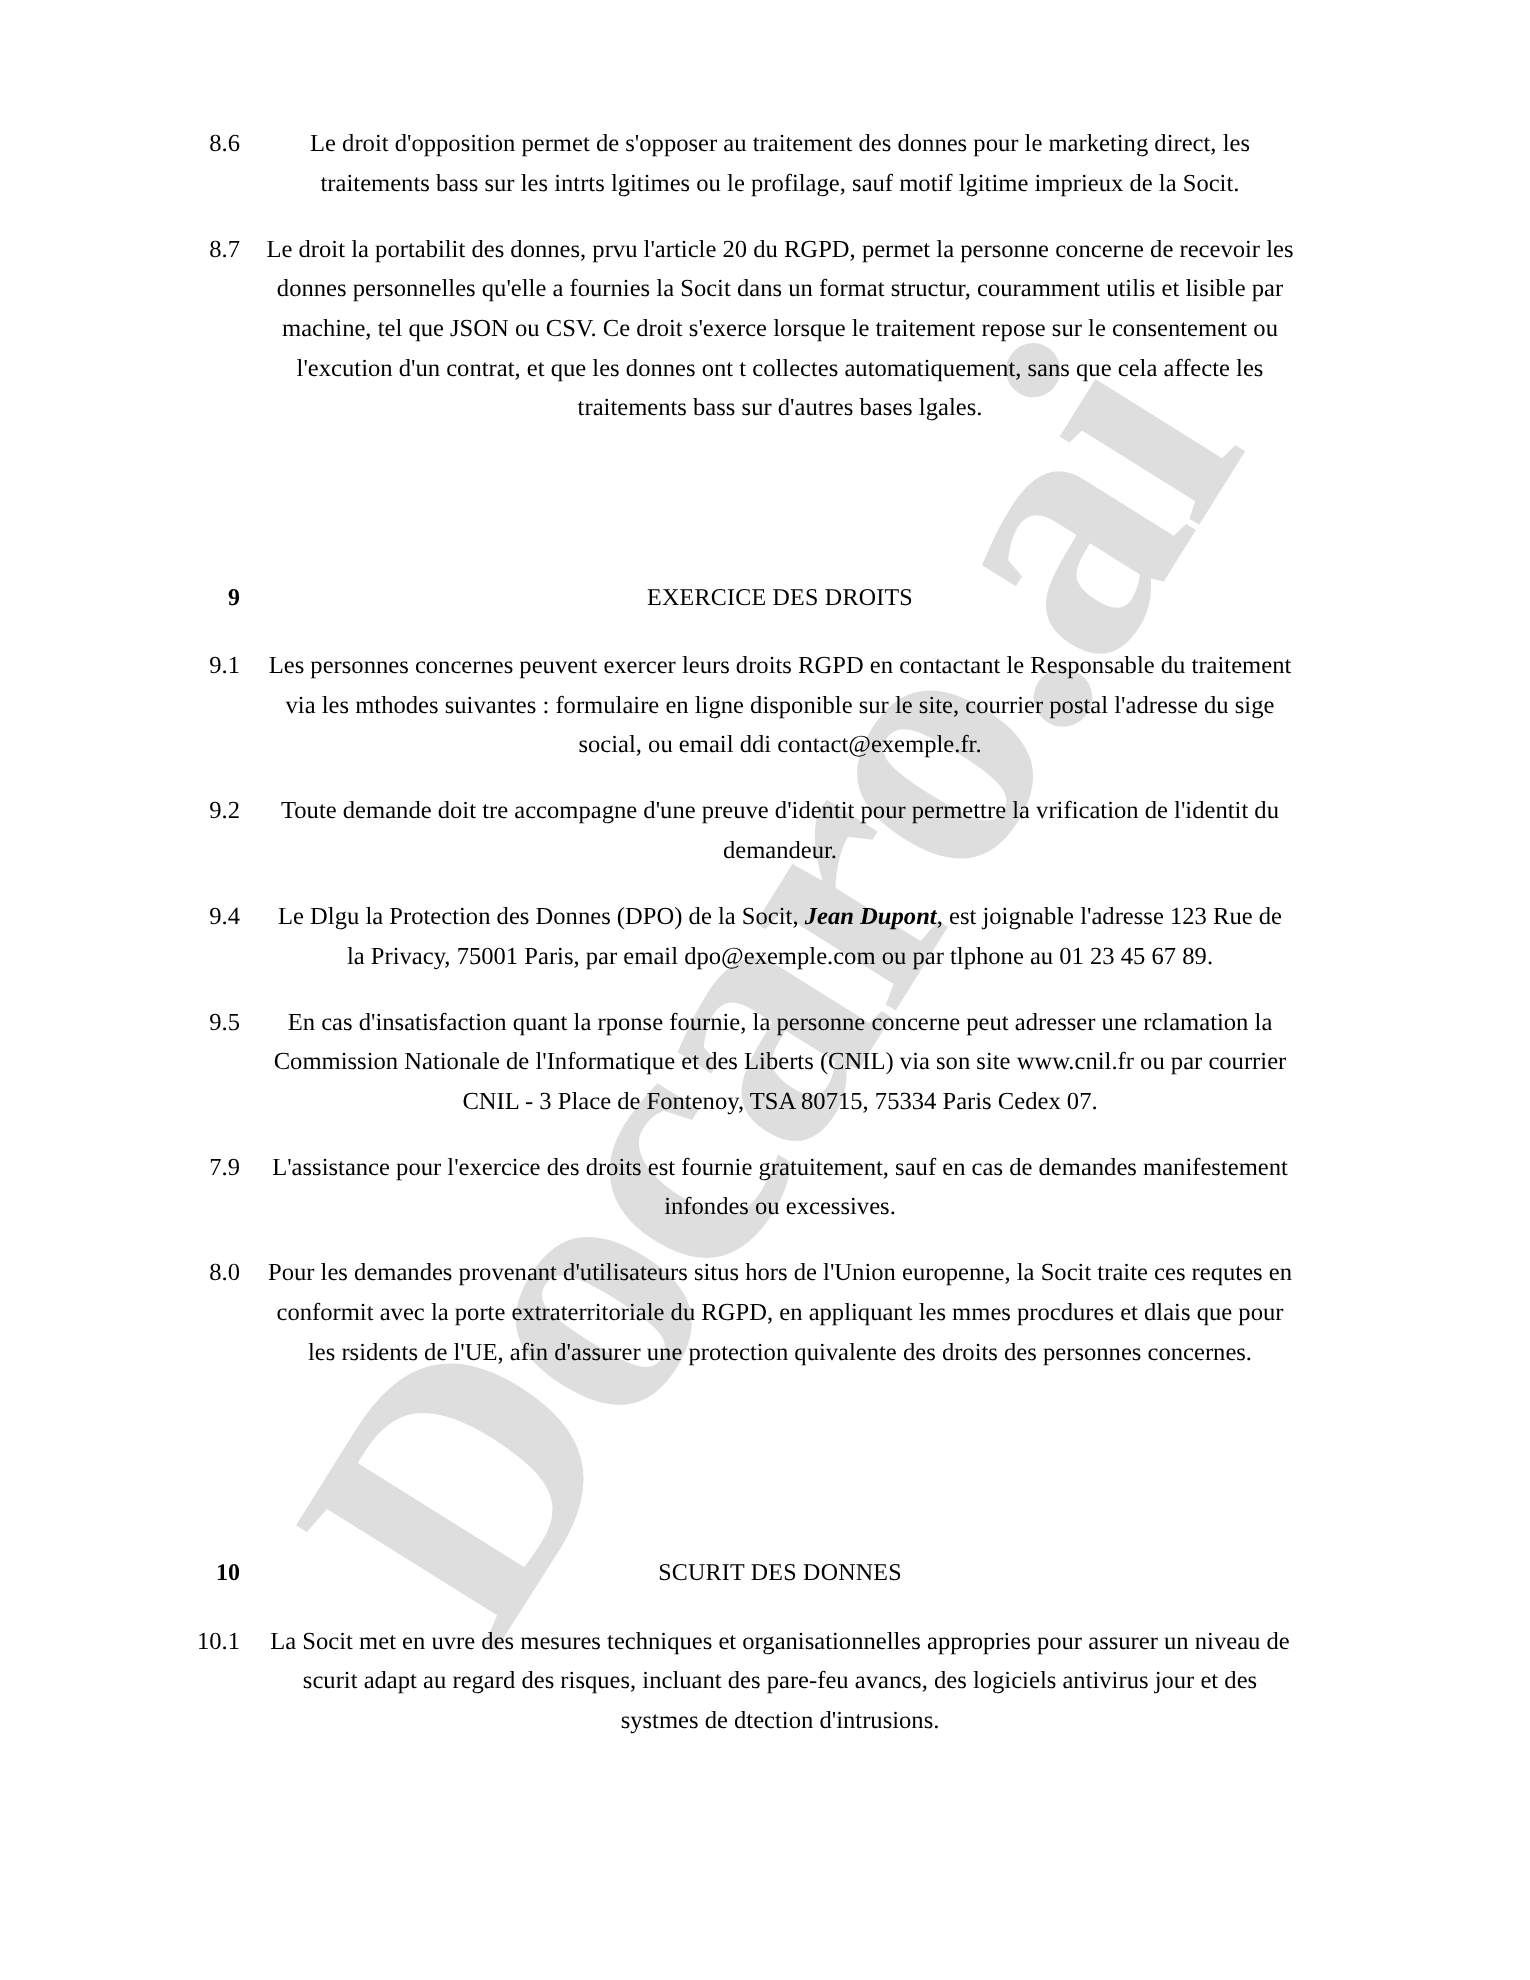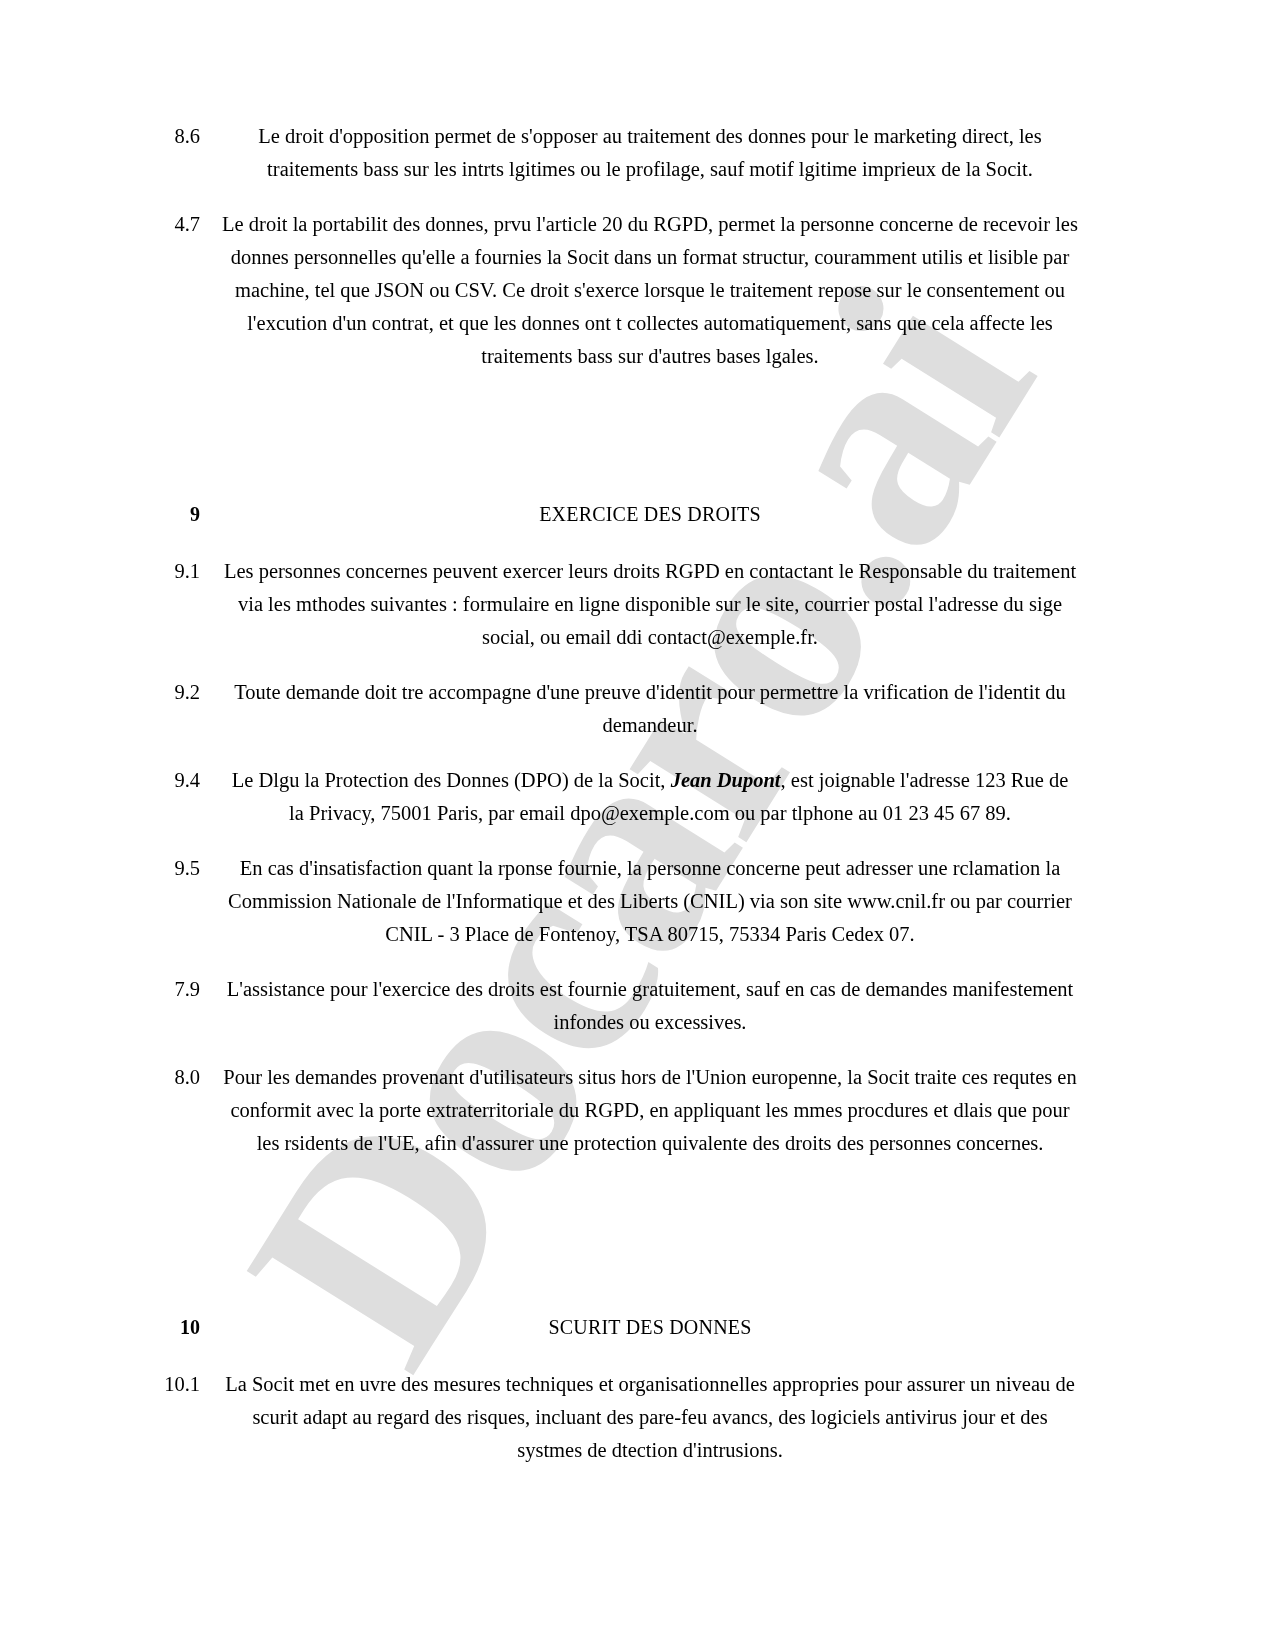--- a/index.html
+++ b/index.html
@@ -44,21 +44,20 @@
     user-select: none;
   }
 
   
   .content {
     position: absolute;
     z-index: 2;
     left: 138px;
     top: 104px;
     width: 940px;
-    margin-top: 16px;
   }
 
   .clause {
     display: flex;
     align-items: flex-start;
     margin-bottom: 22px;
   }
   .clause-num {
     flex: 0 0 62px;
     width: 62px;
@@ -110,21 +109,21 @@
   </div>
 
   <div class="content">
 
     <div class="clause">
       <div class="clause-num">8.6</div>
       <div class="clause-body">Le droit d'opposition permet de s'opposer au traitement des donnes pour le marketing direct, les traitements bass sur les intrts lgitimes ou le profilage, sauf motif lgitime imprieux de la Socit.</div>
     </div>
 
     <div class="clause">
-      <div class="clause-num">4.7</div>
+      <div class="clause-num">8.7</div>
       <div class="clause-body">Le droit  la portabilit des donnes, prvu  l'article 20 du RGPD, permet  la personne concerne de recevoir les donnes personnelles qu'elle a fournies  la Socit dans un format structur, couramment utilis et lisible par machine, tel que JSON ou CSV. Ce droit s'exerce lorsque le traitement repose sur le consentement ou l'excution d'un contrat, et que les donnes ont t collectes automatiquement, sans que cela affecte les traitements bass sur d'autres bases lgales.</div>
     </div>
 
     <div class="spacer-lg"></div>
 
     <div class="heading">
       <div class="clause-num">9</div>
       <div class="clause-body">EXERCICE DES DROITS</div>
     </div>
 

